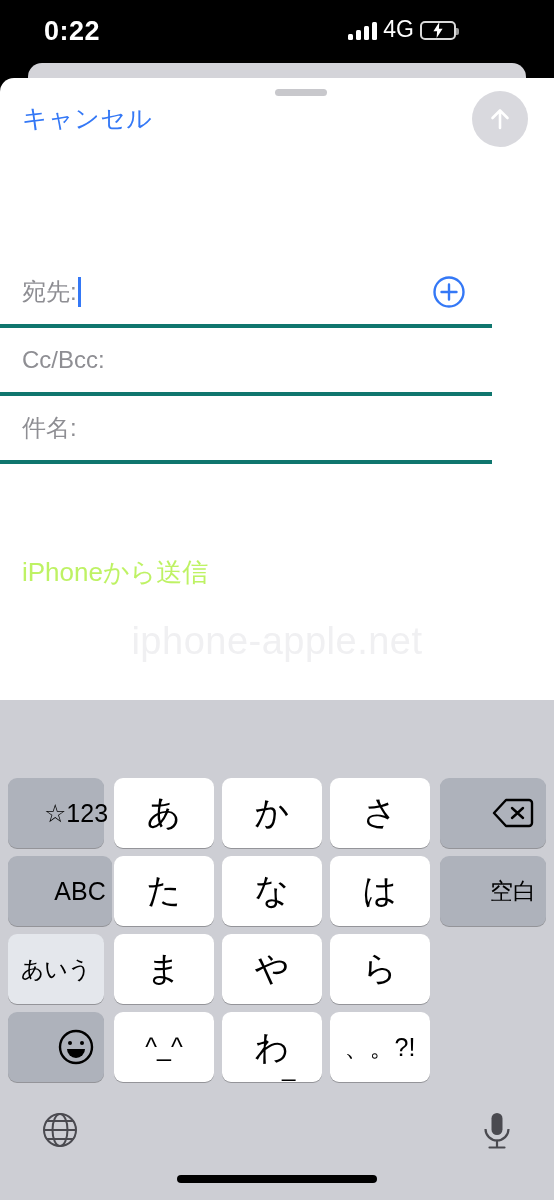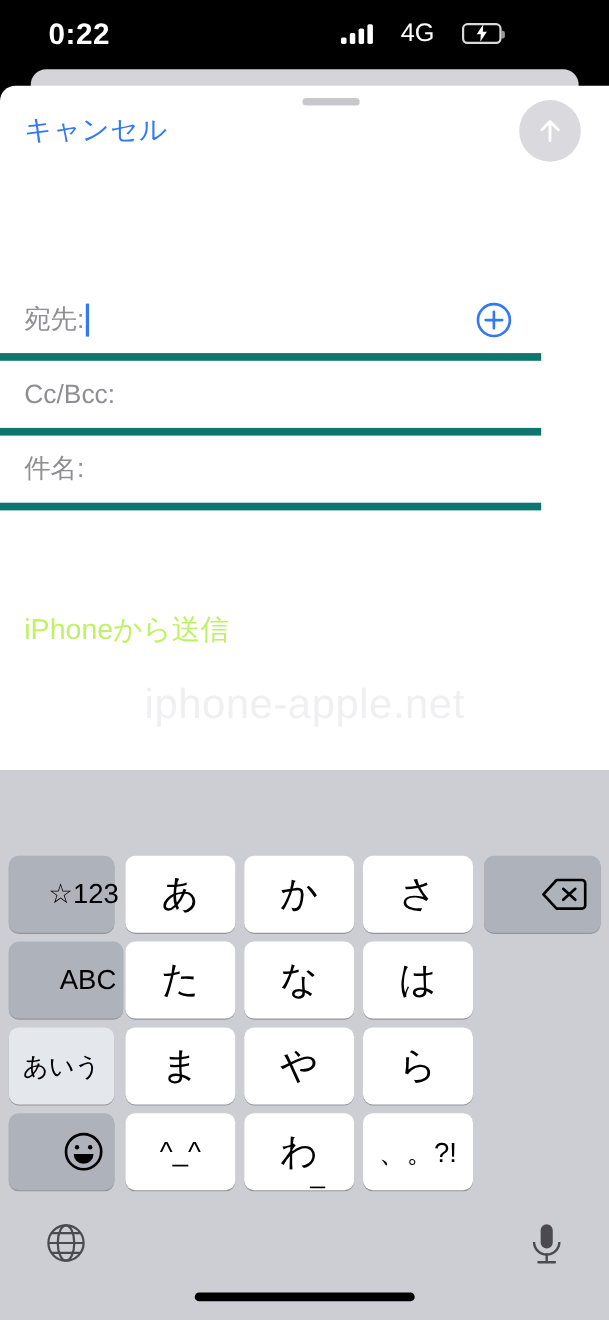--- a/index.html
+++ b/index.html
@@ -35,21 +35,21 @@
     font-weight: bold;
     letter-spacing: 0.5px;
     line-height: 1;
   }
   .status-right {
     position: absolute;
     right: 26px;
     top: 16px;
     display: flex;
     align-items: center;
-    gap: 25px;
+    gap: 6px;
     height: 28px;
   }
   .signal-bars {
     display: flex;
     align-items: flex-end;
     gap: 3px;
     height: 19px;
   }
   .signal-bars i {
     display: block;
@@ -171,21 +171,21 @@
     align-items: center;
     justify-content: center;
   }
 
   
   .field {
     position: absolute;
     left: 0;
     width: 492px;
     height: 68px;
-    border-bottom: 7px solid #0f766e;
+    border-bottom: 4px solid #0f766e;
     box-sizing: border-box;
     text-decoration: underline;
   }
   .field-to  { top: 260px; }
   .field-cc  { top: 328px; }
   .field-sub { top: 396px; }
   .field-label {
     position: absolute;
     left: 22px;
     top: 50%;
@@ -401,20 +401,23 @@
         </div>
         <div class="key light" style="left: 114px; width: 100px; top: 78px; height: 70px;">
           <span>た</span>
         </div>
         <div class="key light" style="left: 222px; width: 100px; top: 78px; height: 70px;">
           <span>な</span>
         </div>
         <div class="key light" style="left: 330px; width: 100px; top: 78px; height: 70px;">
           <span>は</span>
         </div>
+        <div class="key dark tiny" style="left: 440px; width: 106px; top: 78px; height: 70px;">
+          <span>空白</span>
+        </div>
         <div class="key active tiny" style="left: 8px; width: 96px; top: 156px; height: 70px;">
           <span>あいう</span>
         </div>
         <div class="key light" style="left: 114px; width: 100px; top: 156px; height: 70px;">
           <span>ま</span>
         </div>
         <div class="key light" style="left: 222px; width: 100px; top: 156px; height: 70px;">
           <span>や</span>
         </div>
         <div class="key light" style="left: 330px; width: 100px; top: 156px; height: 70px;">

